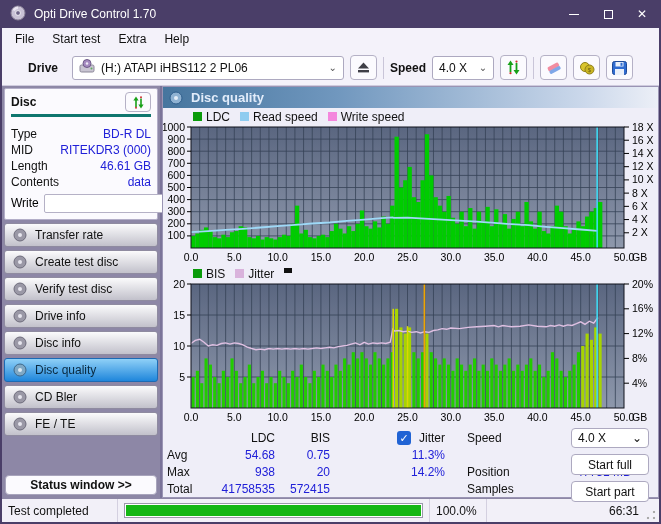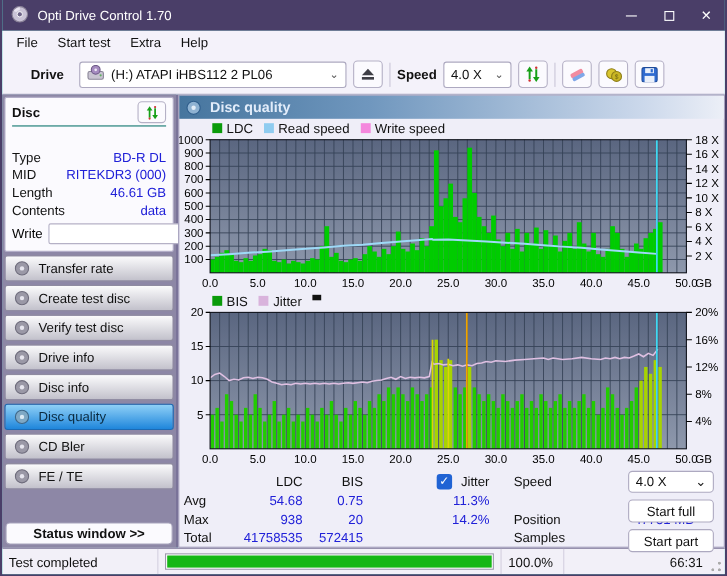--- a/index.html
+++ b/index.html
@@ -18,30 +18,30 @@
   
   .menubar { height:22px; background:#F4F2FA; display:flex; align-items:center; padding-left:4px; flex:0 0 auto; }
   .menu-item { padding:2px 9px; color:#111; }
 
   
   .toolbar { height:36px; background:#F4F2FA; display:flex; align-items:center; padding:0 22px; gap:6px; flex:0 0 auto; border-bottom:1px solid #CFCBDE; }
   .lbl-bold { font-weight:bold; color:#111; }
   .drive-label { width:38px; margin-left:4px; }
   .combo { background:#fff; border:1px solid #ADA9C0; border-radius:3px; height:24px; display:flex; align-items:center; padding:0 6px; gap:6px; color:#111; }
   .combo .chev { margin-left:auto; color:#555; font-size:10px; }
-  .drive-combo { width:243px; }
+  .drive-combo { width:272px; }
   .speed-combo { width:62px; }
   .toolbtn { width:27px; height:25px; background:#FBFAFE; border:1px solid #B5B1C6; border-radius:4px; display:flex; align-items:center; justify-content:center; }
   .vsep { width:1px; height:22px; background:#C9C5D8; }
 
   
   .content { flex:1; display:flex; background:#7A7399; }
   .sidebar { width:158px; background:#8D87A6; display:flex; flex-direction:column; padding:2px; }
   .disc-panel { background:#FBFAFE; border:1px solid #B3AEC8; border-radius:2px; padding:2px 6px 6px 6px; }
-  .disc-panel-header { display:flex; align-items:center; justify-content:space-between; border-bottom:1px solid #0f766e; padding:1px 0 2px 0; margin-bottom:20px; }
+  .disc-panel-header { display:flex; align-items:center; justify-content:space-between; border-bottom:3px solid #0f766e; padding:1px 0 2px 0; margin-bottom:9px; }
   .disc-panel-header .ttl { font-weight:bold; color:#111; }
   .mini-btn { width:26px; height:20px; background:#FBFAFE; border:1px solid #B5B1C6; border-radius:4px; display:flex; align-items:center; justify-content:center; }
   .disc-row { display:flex; justify-content:space-between; height:16px; align-items:center; }
   .disc-row .k { color:#111; }
   .disc-row .v { color:#2020D8; }
   .label-row { display:flex; align-items:center; gap:5px; margin-top:3px; }
   .label-input { flex:1; height:19px; background:#fff; border:1px solid #B5B1C6; border-radius:2px; padding:0 4px; font-size:11px; }
   .nav-btn { height:24px; margin-top:3px; background:linear-gradient(#FBFBFC,#C2C1CB); border:1px solid #8F8BA0; border-radius:3px; display:flex; align-items:center; gap:8px; padding-left:8px; color:#111; }
   .nav-btn.selected { background:linear-gradient(#8FD0F7,#1F86DB); border-color:#1C6AB4; color:#0A2A40; }
   .sb-spacer { flex:1; }
@@ -66,21 +66,21 @@
   .jitter-cell { display:flex; align-items:center; justify-content:flex-end; gap:8px; }
   .checkbox { width:14px; height:14px; background:#2063D4; border-radius:3px; color:#fff; font-size:11px; line-height:14px; text-align:center; }
   .controls-col { position:absolute; right:9px; top:3px; width:78px; display:flex; flex-direction:column; gap:6px; }
   .ctl { height:20px; background:#fff; border:1px solid #ADA9C0; border-radius:4px; display:flex; align-items:center; justify-content:center; color:#111; }
   .ctl.select { justify-content:space-between; padding:0 6px; }
   .ctl.btnh { height:21px; }
 
   
   .statusbar { height:24px; background:#F2F0F8; border-top:1px solid #8D87A6; display:flex; align-items:center; flex:0 0 auto; }
   .sb-seg { height:100%; display:flex; align-items:center; padding:0 6px; border-right:1px solid #D4D0E0; color:#111; }
-  .sb-status { width:142px; }
+  .sb-status { width:116px; }
   .sb-bar { width:312px; }
   .progress-track { width:100%; height:15px; border:1px solid #9C98AC; background:#fff; padding:1px; }
   .progress-fill { height:100%; background:#15B715; }
   .sb-pct { width:57px; }
   .sb-time { flex:1; justify-content:flex-end; border-right:none; }
   .grip { width:12px; height:12px; margin:8px 2px 0 0; background:
     radial-gradient(circle at 9px 3px,#AAA 1px,transparent 1.6px),
     radial-gradient(circle at 9px 9px,#AAA 1px,transparent 1.6px),
     radial-gradient(circle at 3px 9px,#AAA 1px,transparent 1.6px); }
 </style>

